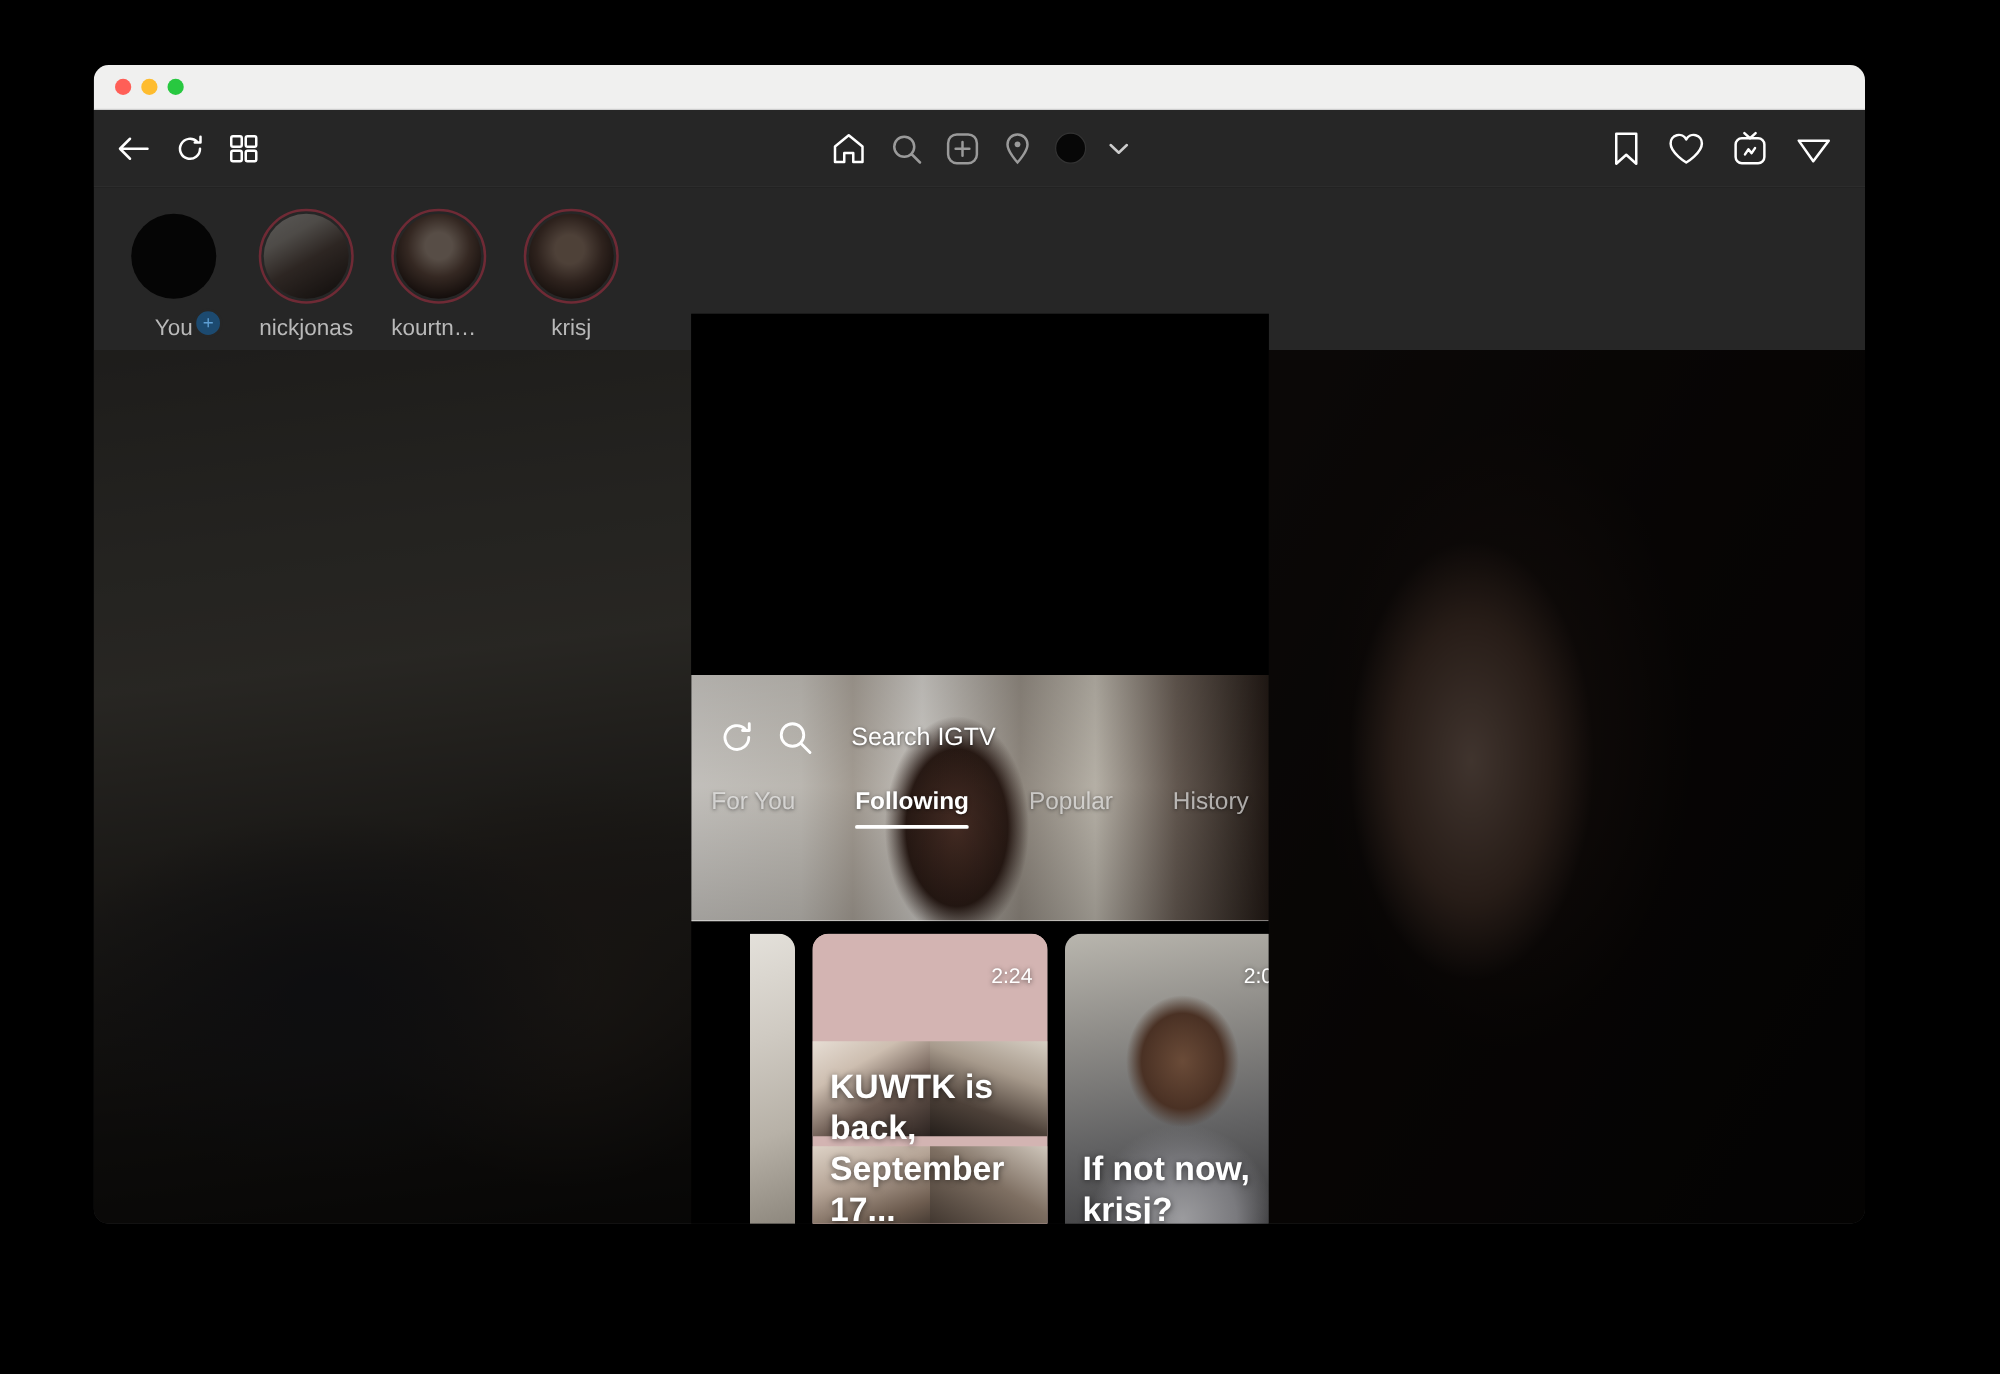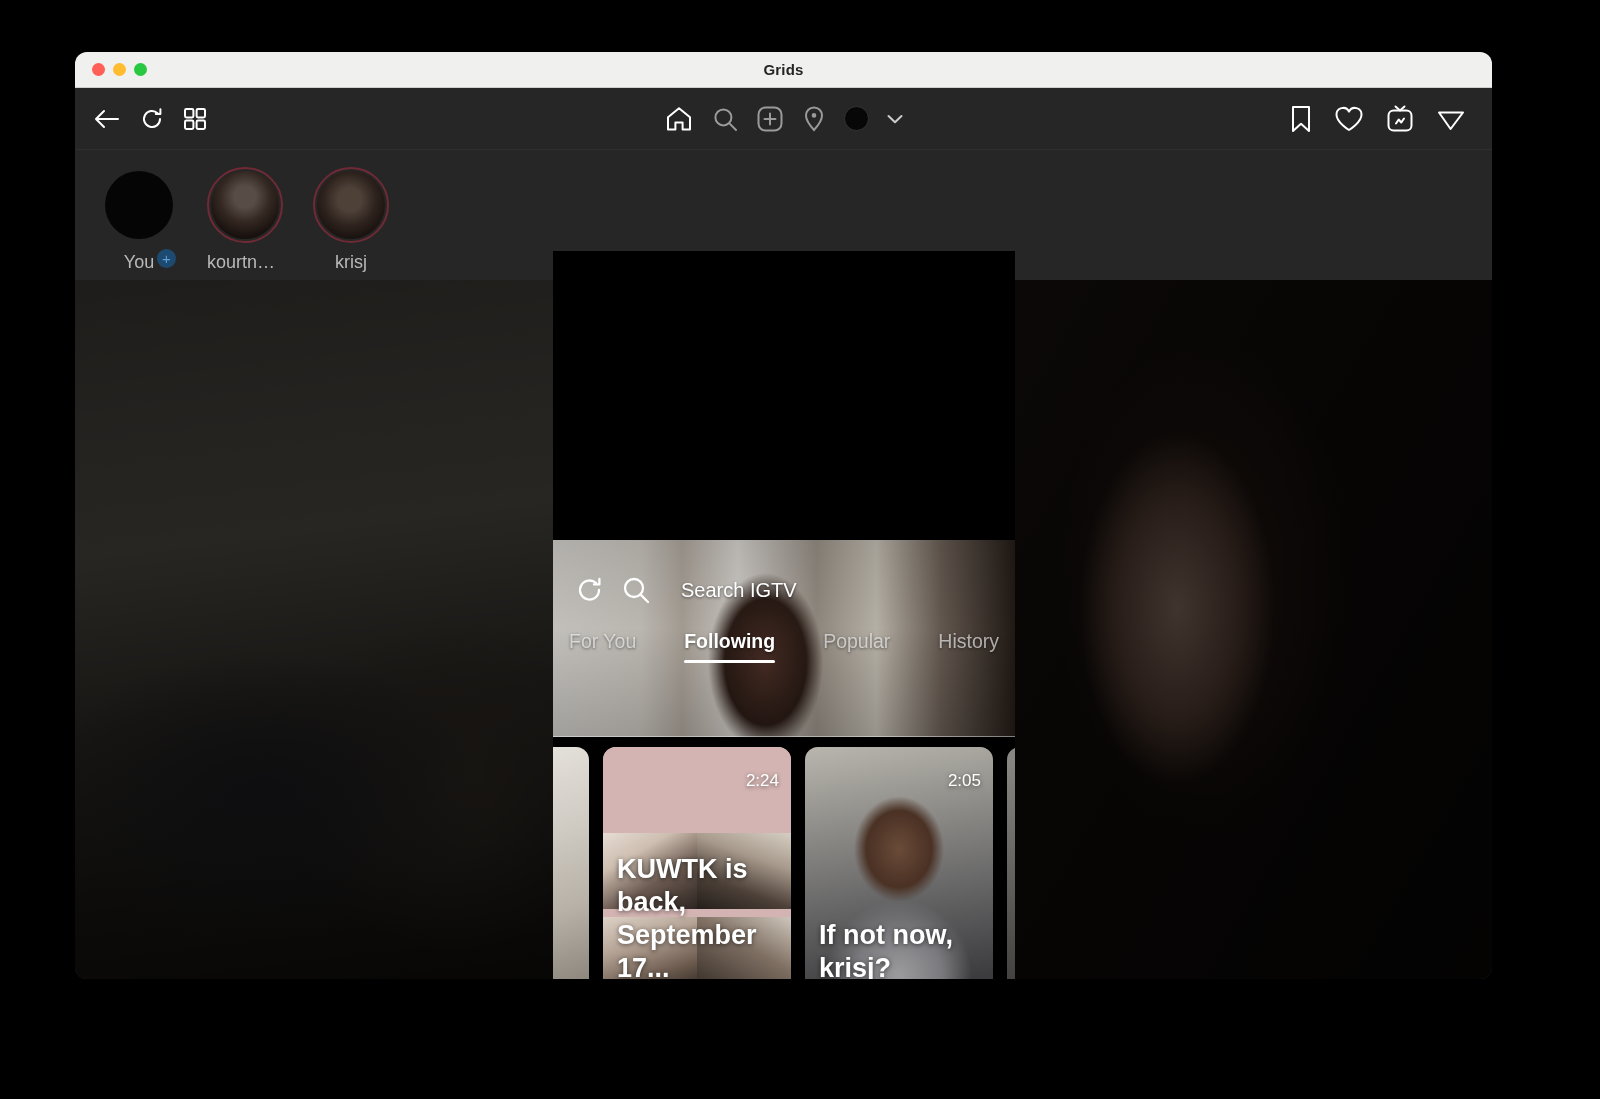--- a/index.html
+++ b/index.html
@@ -169,20 +169,21 @@
 
   
   #igtv-cards{
     position:relative;
     height:338px;
     background:#000;
     padding-top:10px;
     display:flex; align-items:flex-start; gap:14px;
     padding-left:0;
     overflow:hidden;
+    margin-left:47px;
   }
   .vcard{
     position:relative;
     flex:0 0 auto;
     border-radius:13px;
     overflow:hidden;
     background:#333;
   }
   .vcard-img{
     position:absolute; inset:0;
@@ -217,21 +218,20 @@
 <body>
 
 <div id="app-window">
 
   <div id="titlebar">
     <div class="traffic">
       <div class="tl red"></div>
       <div class="tl yellow"></div>
       <div class="tl green"></div>
     </div>
-    <div id="window-title">Grids</div>
   </div>
 
   <div id="navbar">
 
     <div id="nav-left">
       <span class="icon">
         <svg width="28" height="24" viewBox="0 0 28 24">
             <path d="M3 12h22M3 12l8-8M3 12l8 8" stroke="#fff" stroke-width="2" fill="none" stroke-linecap="round" stroke-linejoin="round"></path>
           </svg>
       </span>
@@ -315,20 +315,26 @@
 
       <div class="story you">
         <div class="story-ring">
           <div class="story-img" style="background:#050505;filter:none;"></div>
         </div>
         <div class="plus-badge">+</div>
         <div class="story-name">You</div>
       </div>
 
 
+      <div class="story">
+        <div class="story-ring">
+          <div class="story-img" style="background-image:linear-gradient(150deg,#d9d4cf 0%,#b9b2aa 28%,#6b5a52 54%,#241c19 100%);"></div>
+        </div>
+        <div class="story-name">nickjonas</div>
+      </div>
 
       <div class="story">
         <div class="story-ring">
           <div class="story-img" style="background-image:radial-gradient(circle at 50% 38%, #cfb7a6 0 20%, #7d5f51 46%, #2a1c18 80%, #120c0a 100%);"></div>
         </div>
         <div class="story-name">kourtneykar...</div>
       </div>
 
       <div class="story">
         <div class="story-ring">

